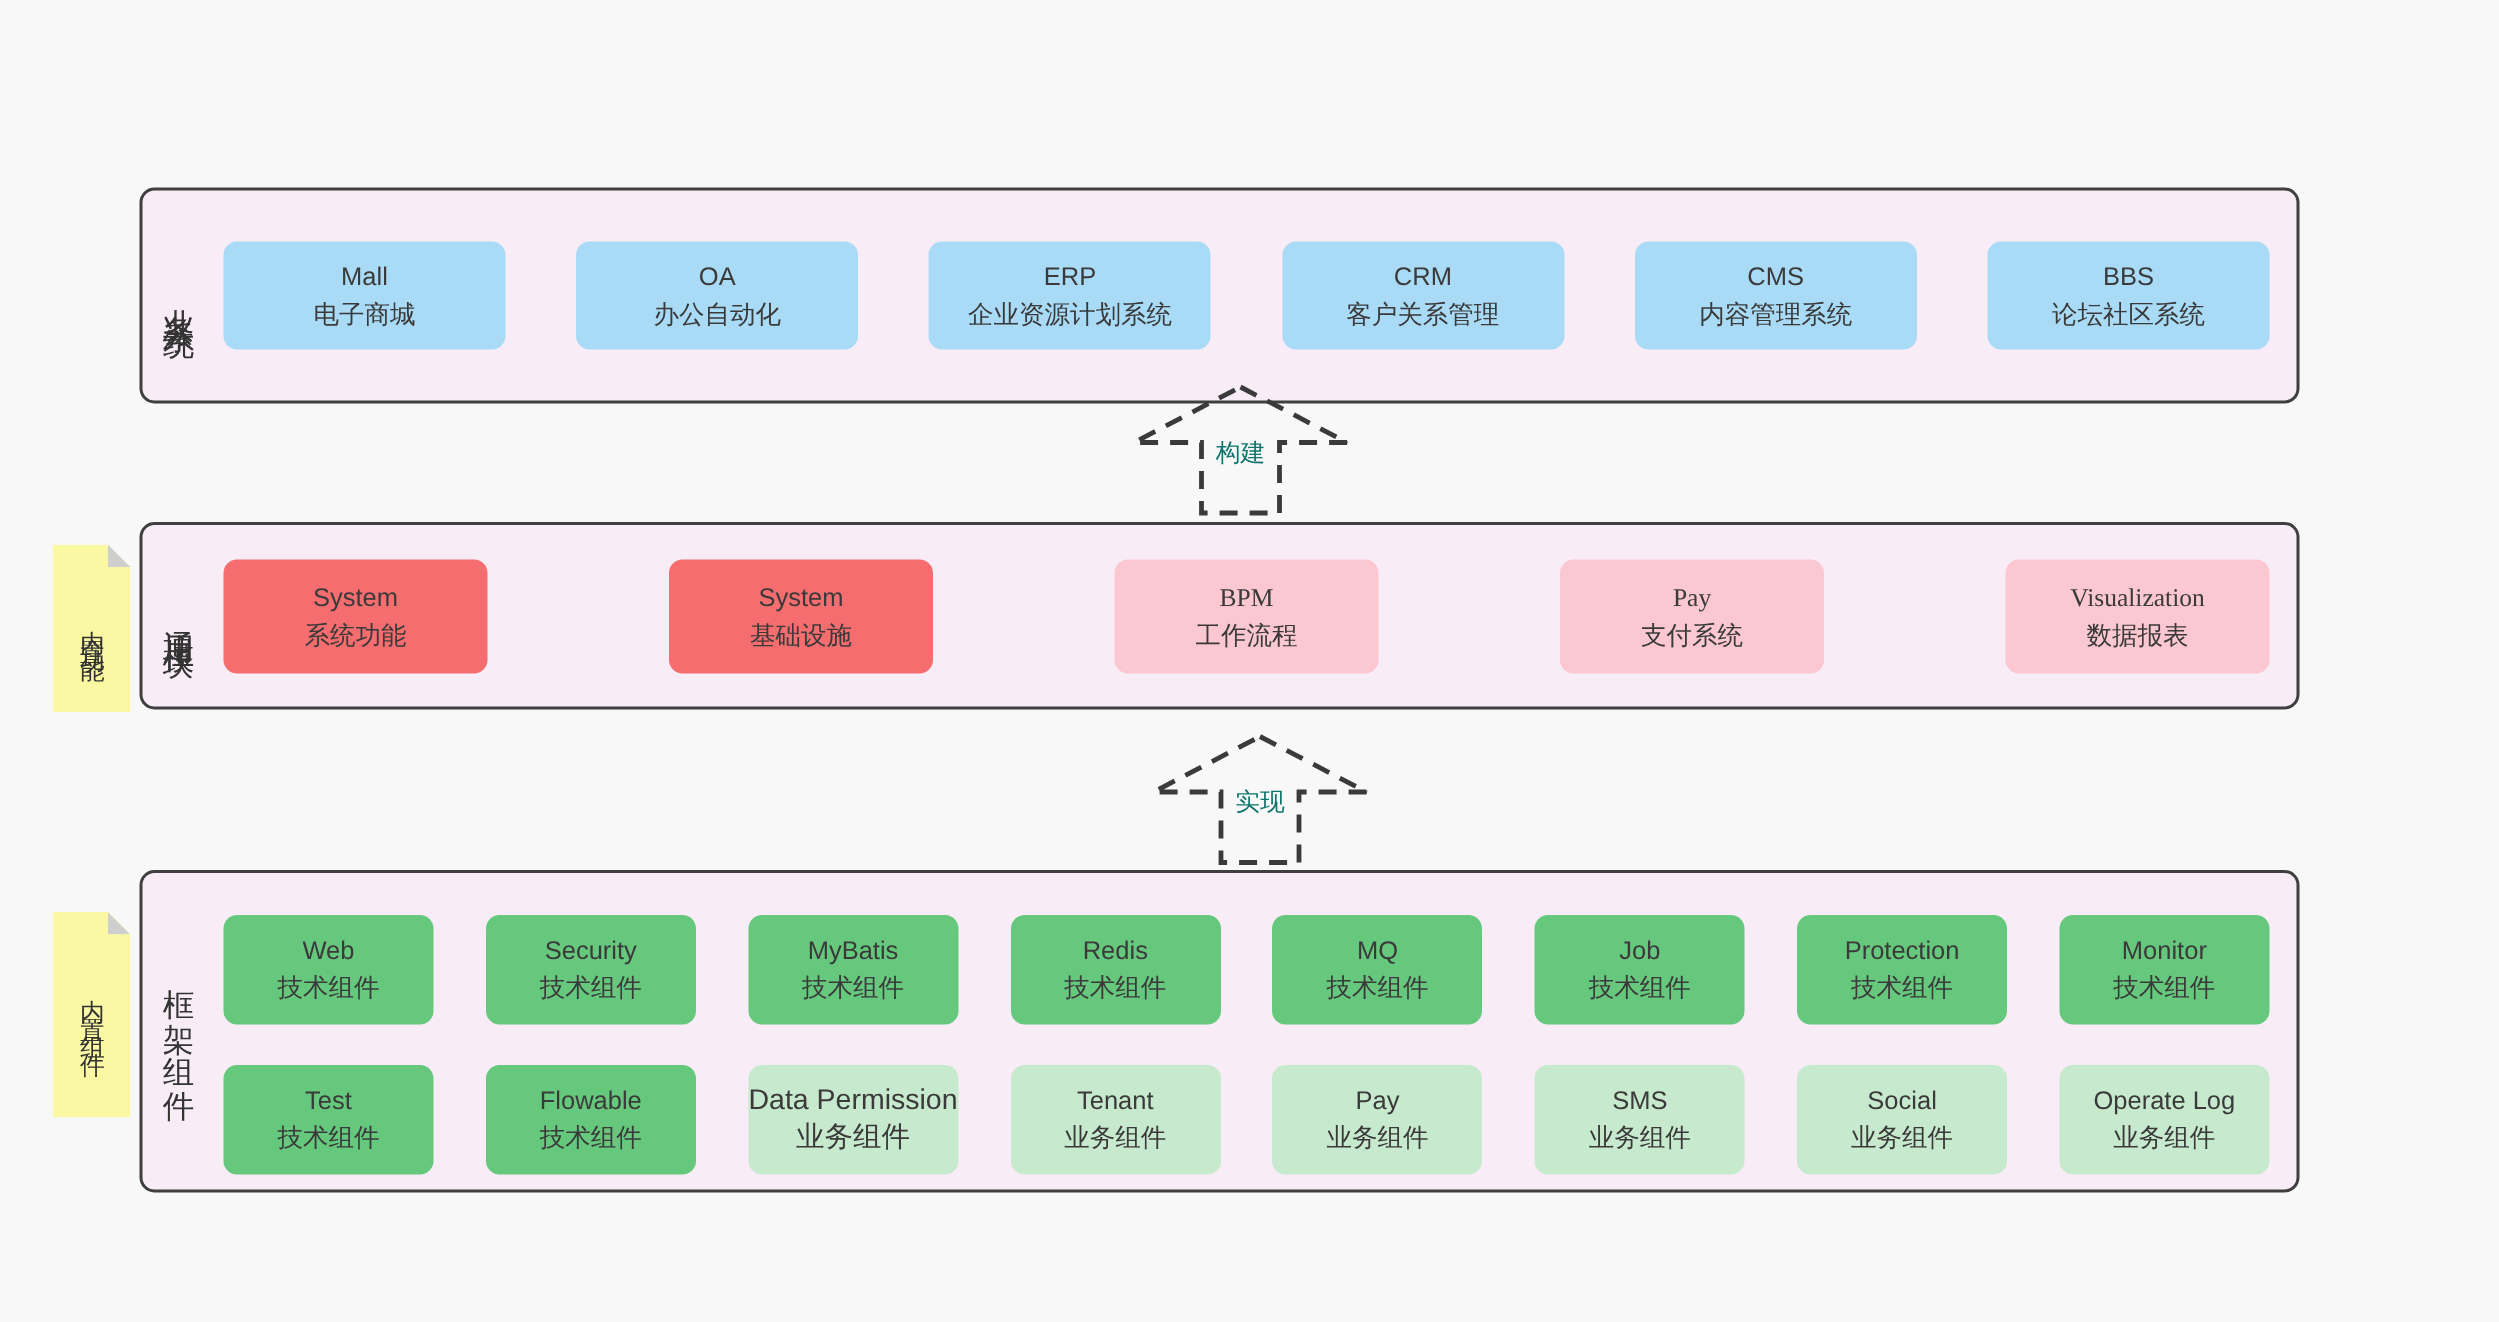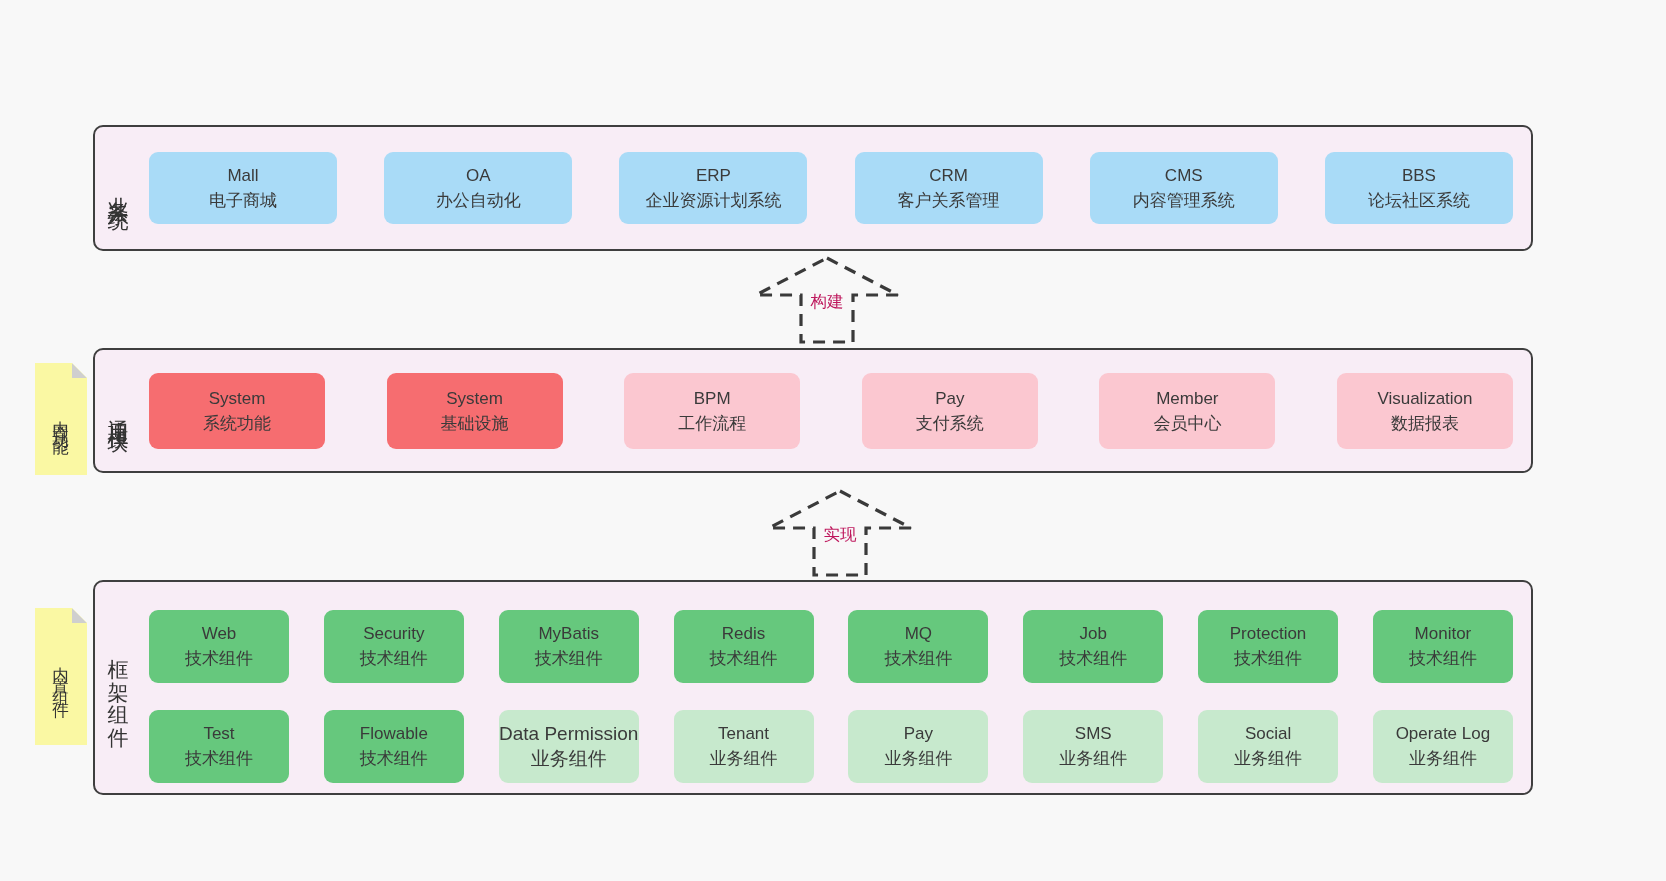--- a/index.html
+++ b/index.html
@@ -16,21 +16,21 @@
   .panel {
     position:absolute;
     left:93px;
     width:1440px;
     background:#f8edf6;
     border:2px solid #3f3f3f;
     border-radius:10px;
     display:flex;
     align-items:stretch;
   }
-  .panel-business  { top:125px; height:126px; }
+  .panel-business  { top:125px; height:144px; }
   .panel-common    { top:348px; height:125px; }
   .panel-framework { top:580px; height:215px; }
 
   .label-col {
     width:46px;
     display:flex;
     align-items:center;
     justify-content:center;
     flex:0 0 auto;
   }
@@ -74,21 +74,21 @@
     text-align:center;
     font-size:17px;
     line-height:25px;
     color:#3a3a3a;
   }
   .box-wide  { width:188px; height:72px; }
   .box-wide2 { width:176px; height:76px; }
   .box-small { width:140px; height:73px; }
   .blue   { background:#a9dbf7; }
   .red    { background:#f66d70; }
-  .pink   { background:#fbc7d0; }
+  .pink   { background:#fbc7d0;font-family:Liberation Serif, serif; }
   .green  { background:#66c87d; }
   .lgreen { background:#c7e9cd; }
   .box .s { line-height:25px; }
   .tight { line-height:24px; font-size:19px; }
 
   
   .arrow-wrap {
     position:absolute;
     width:150px;
     height:92px;
@@ -97,21 +97,21 @@
   .arrow-implement { left:765px; top:487px; }
   .arrow-wrap svg { display:block; width:150px; height:92px; }
   .arrow-label {
     position:absolute;
     left:50%;
     top:36px;
     transform:translateX(-50%);
     background:#f8f8f8;
     padding:1px 4px;
     font-size:16.5px;
-    color:#be185d;
+    color:#0f766e;
     white-space:nowrap;
   }
 
   
   .sticky {
     position:absolute;
     left:35px;
     width:52px;
     background:#faf8a3;
     clip-path:polygon(0 0, calc(100% - 15px) 0, 100% 15px, 100% 100%, 0 100%);
@@ -193,24 +193,20 @@
     </div>
     <div class="box box-wide2 pink">
       <div class="t">BPM</div>
       <div class="s">工作流程</div>
     </div>
     <div class="box box-wide2 pink">
       <div class="t">Pay</div>
       <div class="s">支付系统</div>
     </div>
     <div class="box box-wide2 pink">
-      <div class="t">Member</div>
-      <div class="s">会员中心</div>
-    </div>
-    <div class="box box-wide2 pink">
       <div class="t">Visualization</div>
       <div class="s">数据报表</div>
     </div>
   </div>
 </div>
 
 <div class="arrow-wrap arrow-implement">
   <svg viewBox="0 0 150 92">
     <path d="M75,4 L146,41 L101,41 L101,88 L49,88 L49,41 L4,41 Z" fill="none" stroke="#3a3a3a" stroke-width="3.2" stroke-dasharray="12 8"></path>
   </svg>

